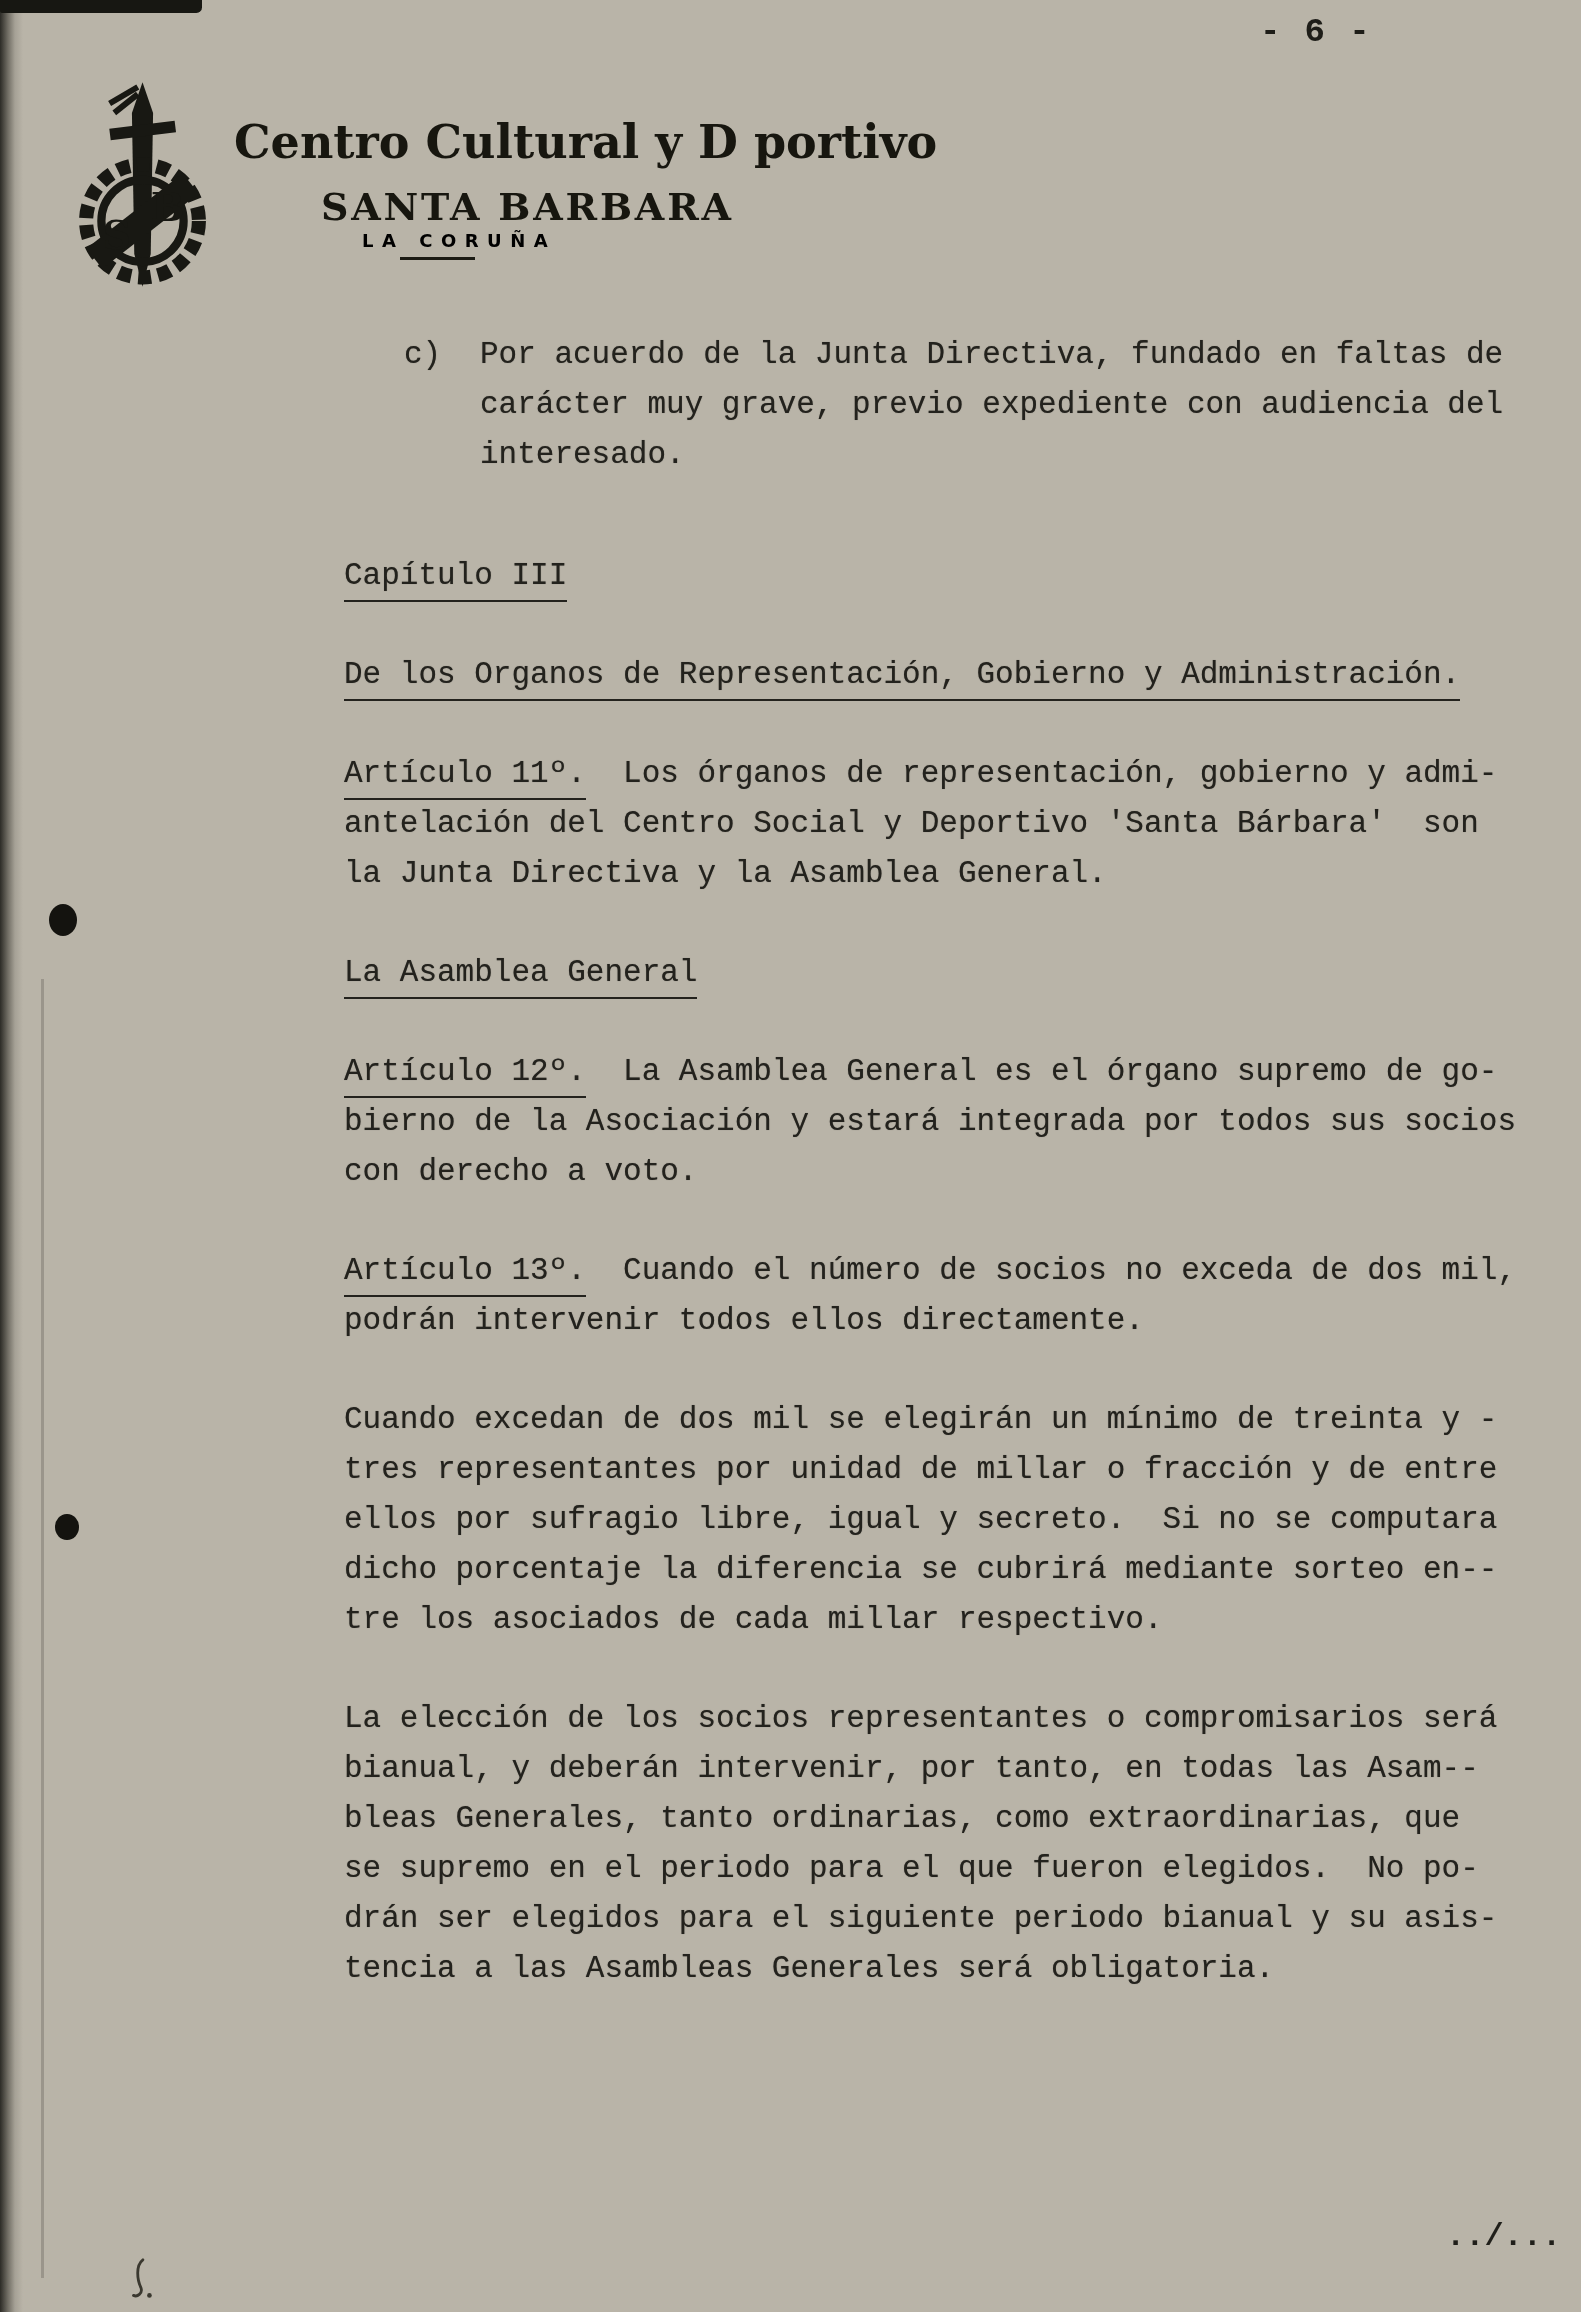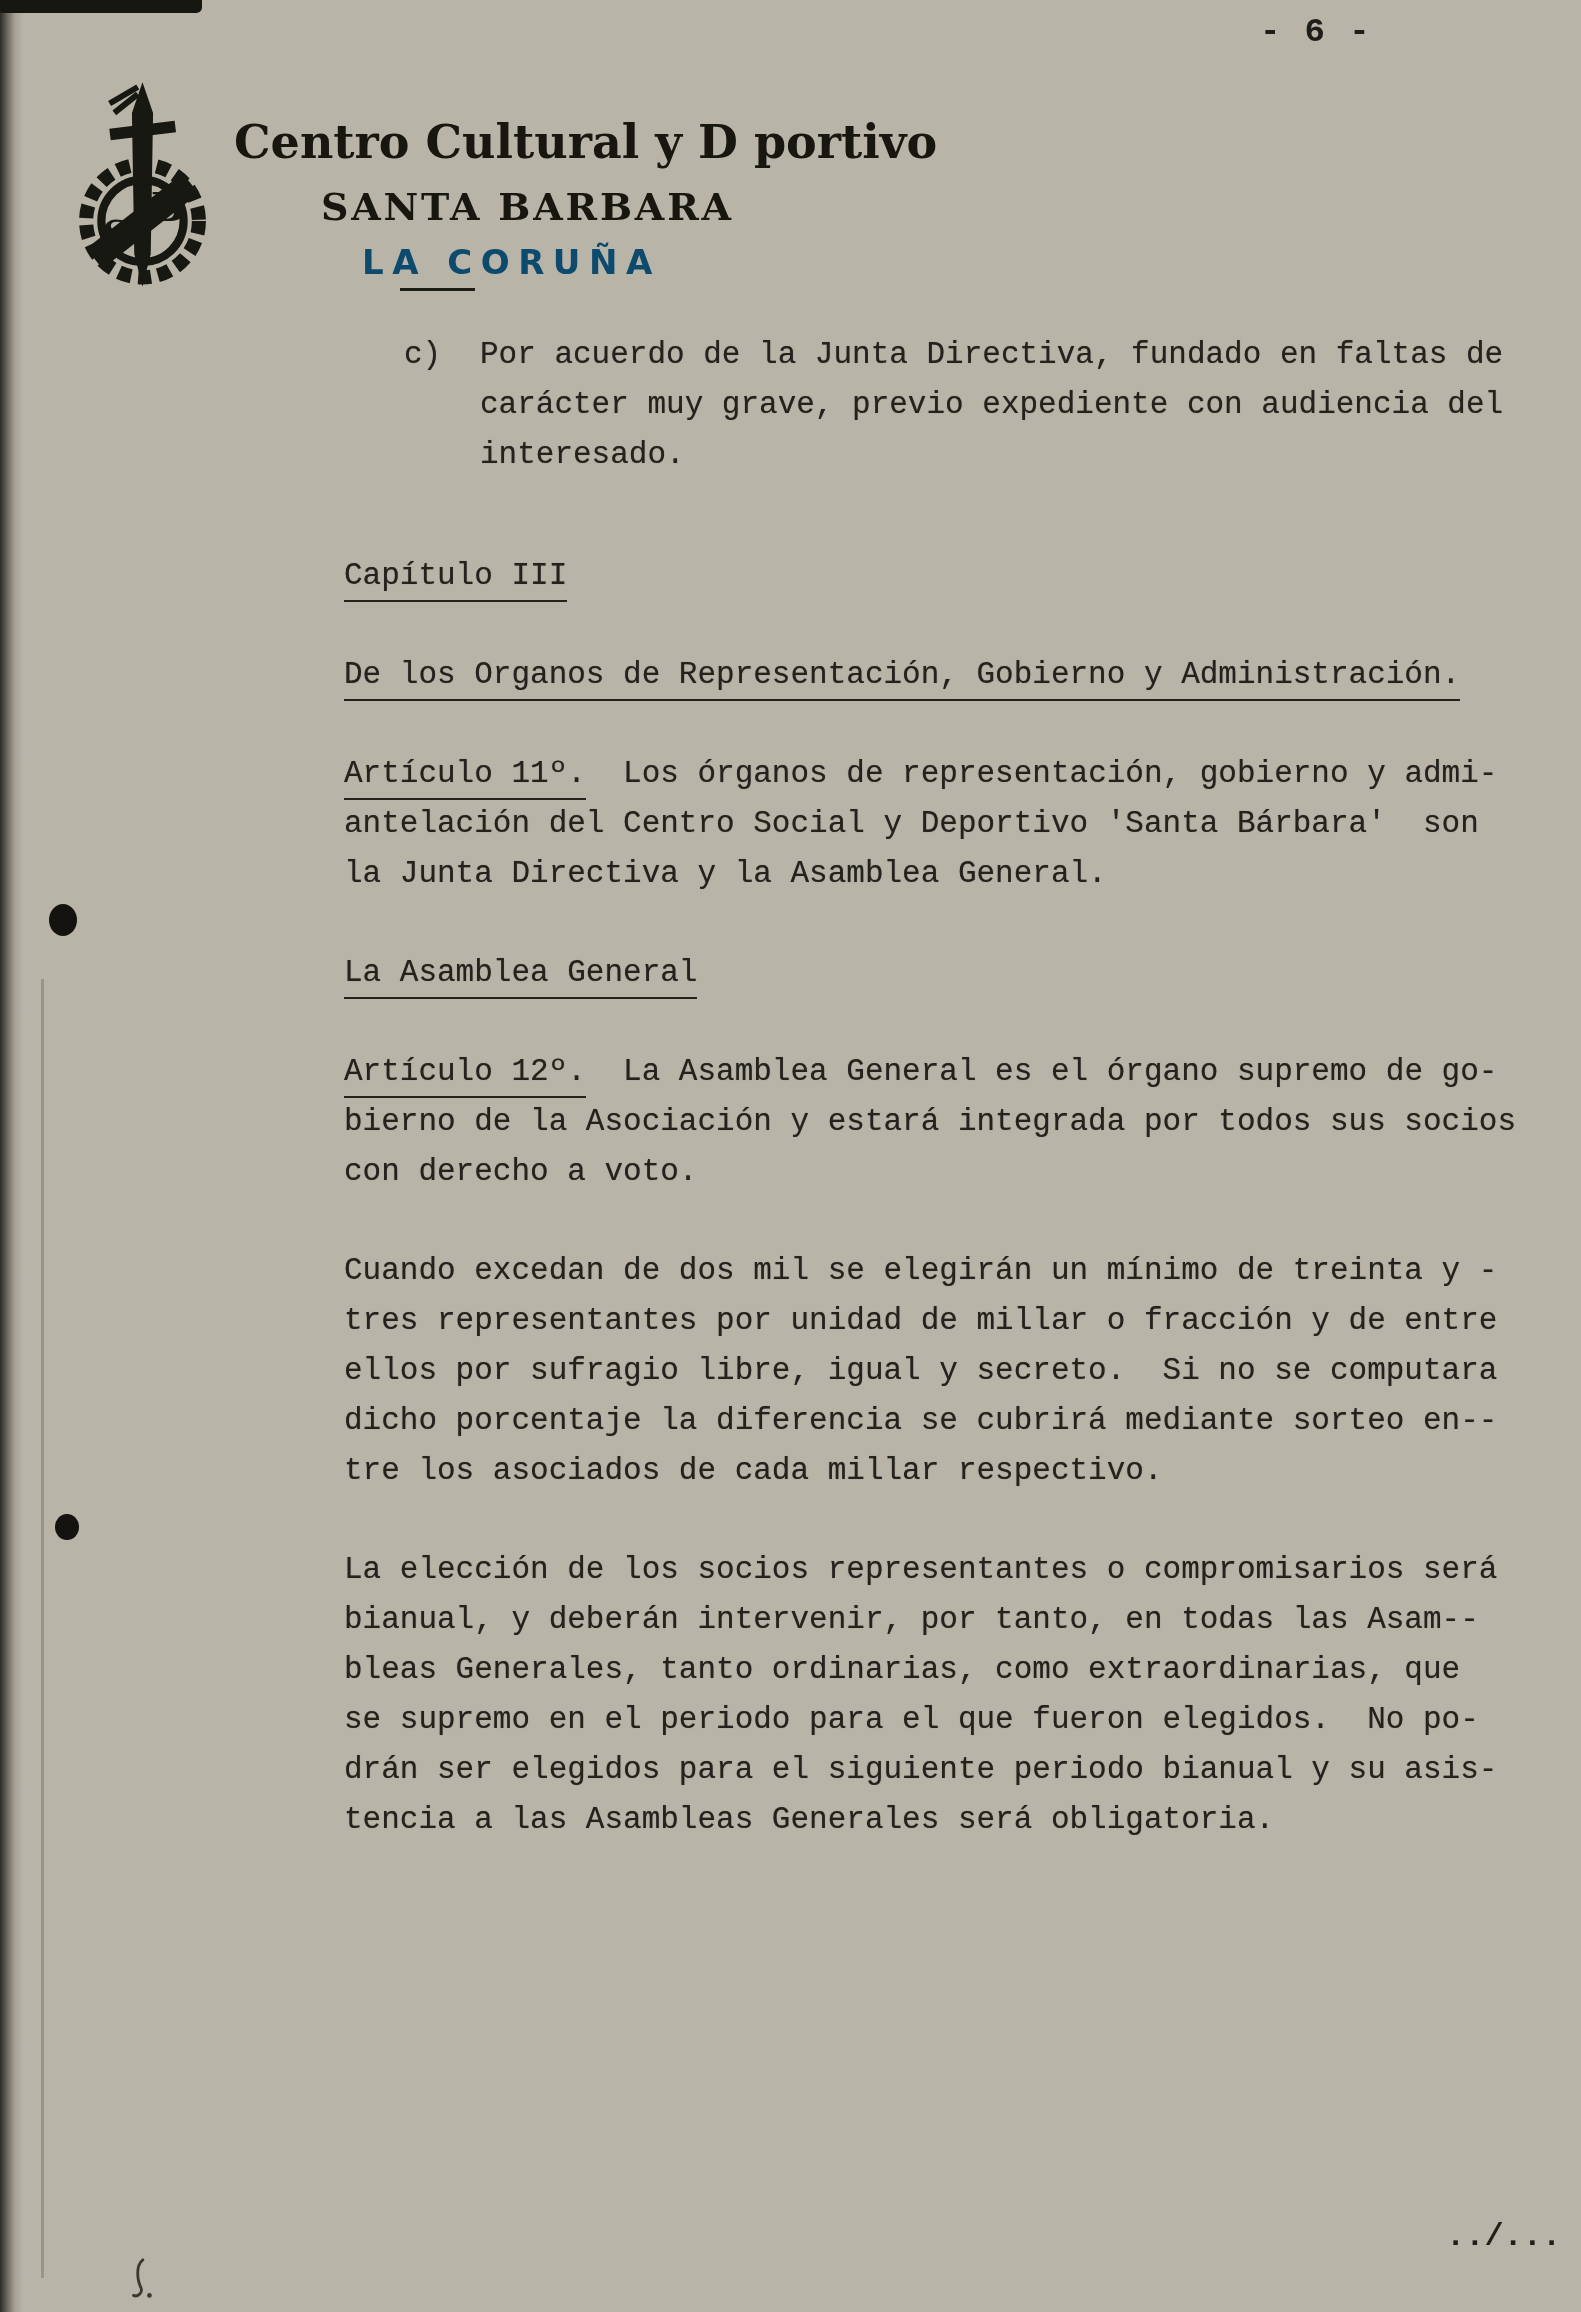--- a/index.html
+++ b/index.html
@@ -47,22 +47,22 @@
     font-family:"DejaVu Serif","Liberation Serif",serif;
     font-weight:bold;font-size:46px;white-space:pre;letter-spacing:0px;
   }
   .org-line2{
     font-family:"DejaVu Serif","Liberation Serif",serif;
     font-weight:bold;font-size:38px;letter-spacing:2.8px;
     margin-left:87px;margin-top:15px;white-space:pre;
   }
   .org-line3{
     font-family:"DejaVu Sans","Liberation Sans",sans-serif;
-    font-weight:bold;font-size:34px;letter-spacing:8.5px;
-    margin-left:128px;margin-top:13px;white-space:pre;color:#0c4a6e;
+    font-weight:bold;font-size:18px;letter-spacing:8.5px;
+    margin-left:128px;margin-top:1px;white-space:pre;color:#000000;
   }
   .org-underline{
     width:75px;height:3.8px;background:#1c1b14;margin-left:166px;margin-top:5.6px;
   }
   
   .content{
     position:absolute;left:344px;top:330px;width:1224px;
     font-family:"Liberation Mono","DejaVu Sans Mono",monospace;
     font-size:31px;line-height:50px;color:#23221d;
     text-shadow:0 0 0.9px rgba(35,34,29,0.45);
@@ -150,20 +150,24 @@
     <div class="block">
       <div class="line"><span class="ul">La Asamblea General</span></div>
     </div>
 
     <div class="block">
       <div class="line"><span class="ul">Artículo 12º.</span><span>  La Asamblea General es el órgano supremo de go-</span></div>
       <div class="line">bierno de la Asociación y estará integrada por todos sus socios</div>
       <div class="line">con derecho a voto.</div>
     </div>
 
+    <div class="block">
+      <div class="line"><span class="ul">Artículo 13º.</span><span>  Cuando el número de socios no exceda de dos mil,</span></div>
+      <div class="line">podrán intervenir todos ellos directamente.</div>
+    </div>
 
     <div class="block">
       <div class="line">Cuando excedan de dos mil se elegirán un mínimo de treinta y -</div>
       <div class="line">tres representantes por unidad de millar o fracción y de entre</div>
       <div class="line">ellos por sufragio libre, igual y secreto.  Si no se computara</div>
       <div class="line">dicho porcentaje la diferencia se cubrirá mediante sorteo en--</div>
       <div class="line">tre los asociados de cada millar respectivo.</div>
     </div>
 
 

